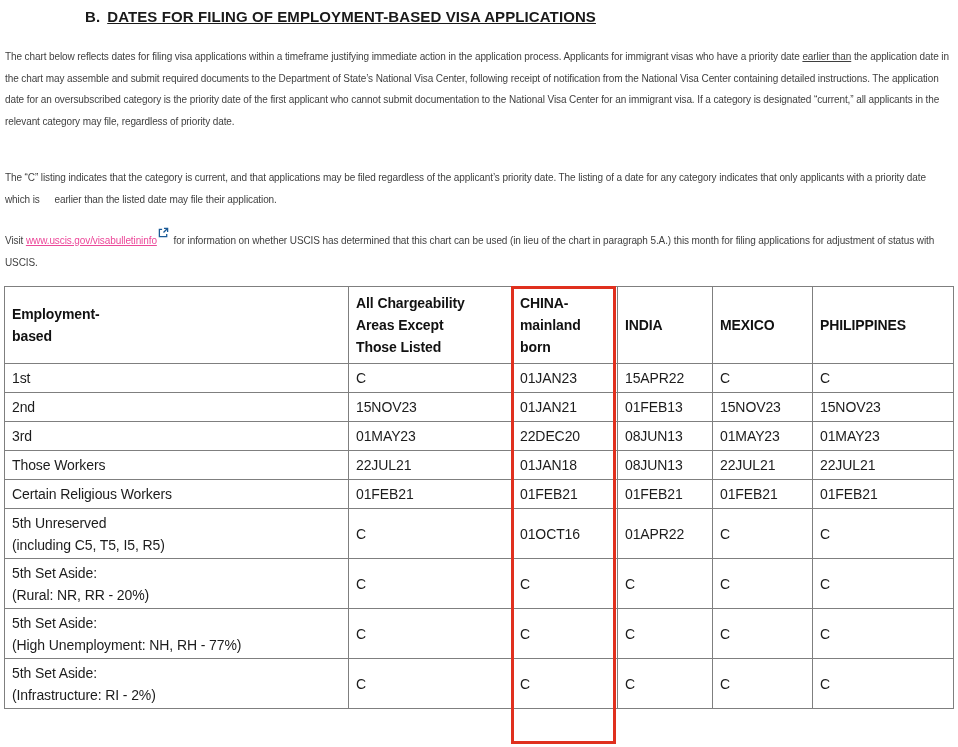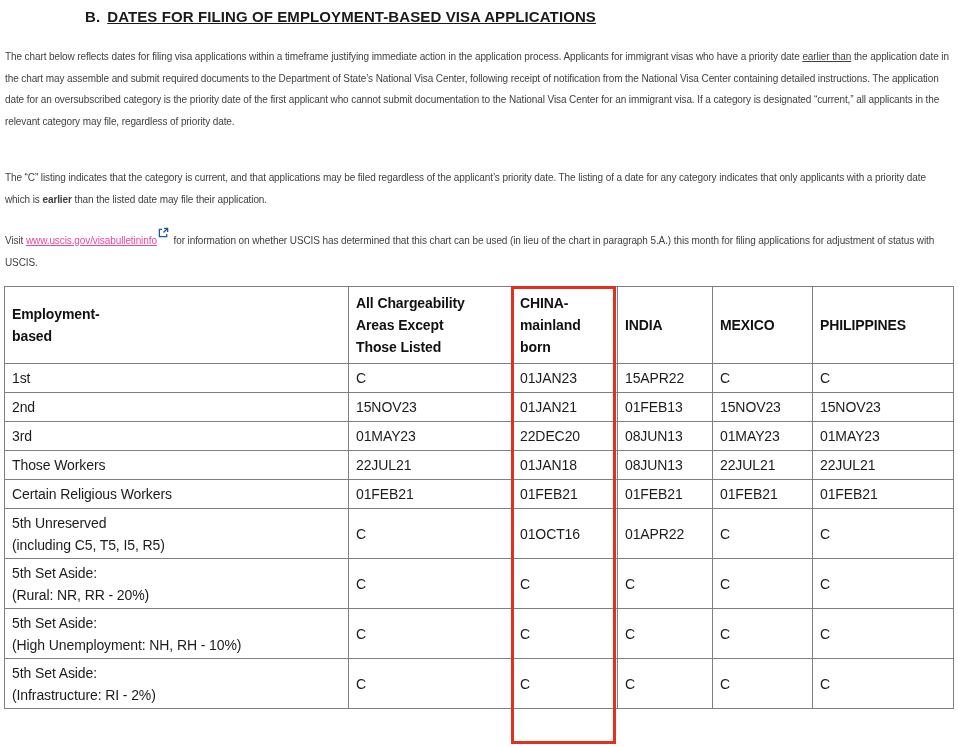--- a/index.html
+++ b/index.html
@@ -14,21 +14,21 @@
   }
   .heading .title { text-decoration:underline; margin-left:7px; }
   .para {
     position:absolute; left:5px; width:947px;
     font-size:10px; line-height:21.6px; color:#3f3f3f; letter-spacing:-0.1px;
   }
   #p1 { top:46px; }
   #p2 { top:167px; }
   #p3 { top:227px; }
   .u  { text-decoration:underline; }
-  .b  { font-weight:bold; }
+  .b  { font-weight:normal;margin-left:12px; }
   .link { color:#ec4899; text-decoration:underline; cursor:pointer; }
   .ext-icon { display:inline-block; vertical-align:6px; margin-left:1px; margin-right:2px; line-height:0; }
   table.visa {
     position:absolute; top:286px; left:4px; width:949px;
     border-collapse:collapse; table-layout:fixed;
     font-size:14px; color:#1c1c1c; letter-spacing:-0.1px;
   }
   table.visa th, table.visa td {
     border:1px solid #7f7f7f; padding:2px 2px 2px 7px;
     vertical-align:middle; text-align:left; overflow:hidden;
@@ -163,21 +163,21 @@
           </td>
         <td>C</td>
         <td>C</td>
         <td>C</td>
         <td>C</td>
         <td>C</td>
       </tr>
       <tr class="d">
         <td>
             <div>5th Set Aside:</div>
-            <div>(High Unemployment: NH, RH - 10%)</div>
+            <div>(High Unemployment: NH, RH - 77%)</div>
           </td>
         <td>C</td>
         <td>C</td>
         <td>C</td>
         <td>C</td>
         <td>C</td>
       </tr>
       <tr class="d">
         <td>
             <div>5th Set Aside:</div>

